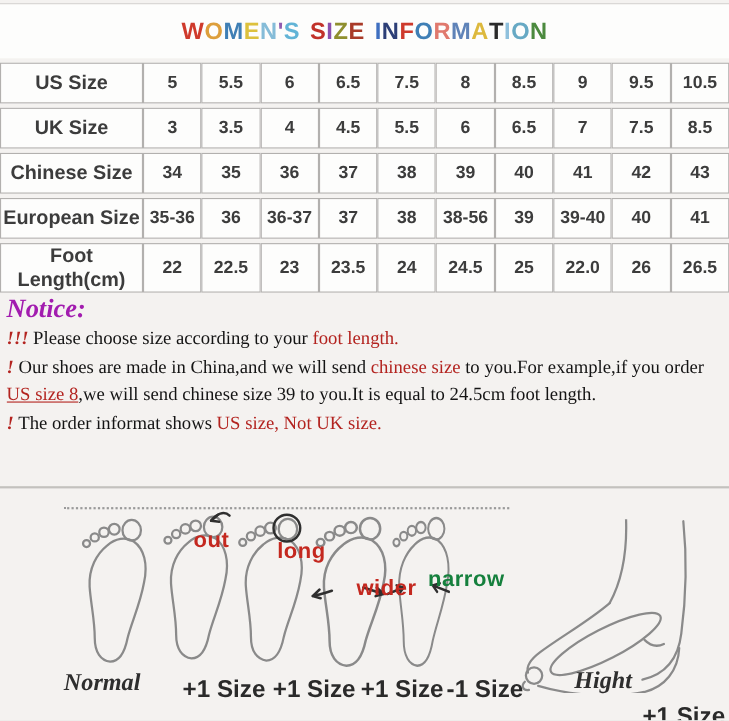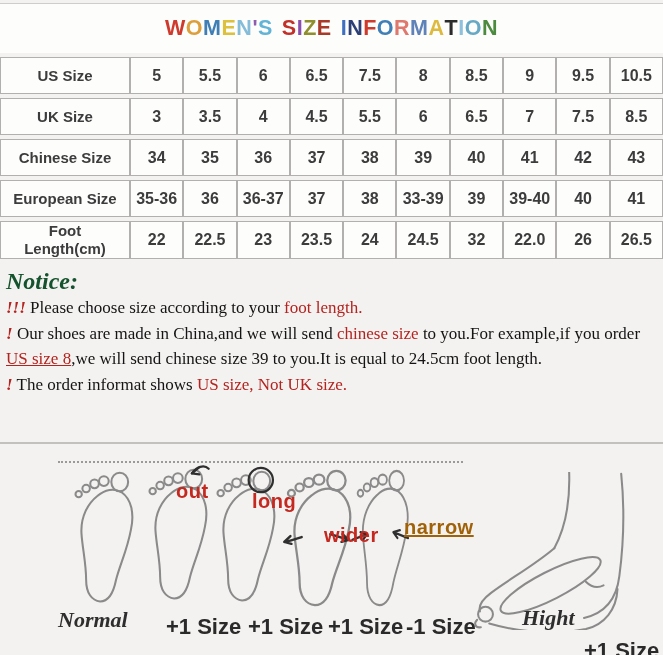--- a/index.html
+++ b/index.html
@@ -10,21 +10,21 @@
         display:flex;align-items:center;justify-content:center;}
   .title-words{display:flex;gap:9px;}
   .tw{display:flex;}
   .tl{font-weight:bold;font-size:21.5px;letter-spacing:.5px;}
 
   
   .size-table{position:absolute;top:53px;left:0;width:663px;border-collapse:separate;
         border-spacing:0 4px;table-layout:fixed;}
   .size-table td{background:#fdfdfc;border:1px solid #b2b0ae;height:35px;text-align:center;
         vertical-align:middle;font-weight:bold;font-size:16px;color:#3c3c3c;padding:0;}
-  .size-table td.lbl{font-size:15px;white-space:pre-line;line-height:1.2;}
+  .size-table td.lbl{font-size:18px;white-space:pre-line;line-height:1.2;}
 
   
   .notice{position:absolute;top:267px;left:6px;width:657px;}
   .notice-heading{font-family:"Liberation Serif",serif;font-style:italic;font-weight:bold;
         font-size:24px;line-height:28px;}
   .nline{font-family:"Liberation Serif",serif;font-size:17px;line-height:25.5px;color:#141414;
         white-space:nowrap;overflow:hidden;}
   .bang{font-style:italic;font-weight:bold;}
   .red{}
   .red-u{text-decoration:underline;}
@@ -127,45 +127,45 @@
       <td>42</td>
       <td>43</td>
     </tr>
     <tr>
       <td class="lbl">European Size</td>
       <td>35-36</td>
       <td>36</td>
       <td>36-37</td>
       <td>37</td>
       <td>38</td>
-      <td>33-39</td>
+      <td>38-56</td>
       <td>39</td>
       <td>39-40</td>
       <td>40</td>
       <td>41</td>
     </tr>
     <tr>
       <td class="lbl">Foot
 Length(cm)</td>
       <td>22</td>
       <td>22.5</td>
       <td>23</td>
       <td>23.5</td>
       <td>24</td>
       <td>24.5</td>
-      <td>32</td>
+      <td>25</td>
       <td>22.0</td>
       <td>26</td>
       <td>26.5</td>
     </tr>
   </tbody>
     </table>
 
   <div class="notice">
-    <div class="notice-heading" style="color: #14532d; font-family: Liberation Serif, serif;">Notice:</div>
+    <div class="notice-heading" style="color: #a21caf; font-family: Liberation Serif, serif;">Notice:</div>
     <div class="nline">
       <span class="bang" style="color: rgb(179, 35, 31);">!!!</span><span> Please choose size according to your </span><span class="red" style="color: rgb(179, 35, 31); text-align: right;">foot length.</span>
     </div>
     <div class="nline">
       <span class="bang" style="color: rgb(179, 35, 31);">!</span><span> Our shoes are made in China,and we will send </span><span class="red" style="color: rgb(179, 35, 31);">chinese size</span><span> to you.For example,if you order</span>
     </div>
     <div class="nline">
       <span class="red-u" style="color: rgb(179, 35, 31);">US size 8</span><span>,we will send chinese size 39 to you.It is equal to 24.5cm foot length.</span>
     </div>
     <div class="nline">
@@ -237,21 +237,21 @@
         <path class="fs" d="M13,159 C9,163 11,168 17,167"></path>
         <path class="fs" d="M26,163 C60,173 100,175 130,169 C150,164 163,148 164,126"></path>
         <path class="fs" d="M130,118 C136,124 143,125 149,122"></path>
         <ellipse class="fs" cx="92" cy="122" rx="60" ry="15" transform="rotate(-27 92 122)"></ellipse>
       </svg>
     </div>
 
     <div class="ann" style="left: 148px; top: 36px; color: rgb(196, 40, 31);">out</div>
     <div class="ann" style="left: 224px; top: 46px; color: rgb(196, 40, 31);">long</div>
     <div class="ann" style="left: 296px; top: 80px; color: rgb(196, 40, 31);">wider</div>
-    <div class="ann" style="left: 376px; top: 72px; color: #a16207; text-decoration: underline;">narrow</div>
+    <div class="ann" style="left: 361px; top: 72px; color: #15803d;">narrow</div>
 
     <div class="blbl script" style="left:30px;top:163px">Normal</div>
     <div class="blbl" style="left:138px;top:170px">+1 Size</div>
     <div class="blbl" style="left:220px;top:170px">+1 Size</div>
     <div class="blbl" style="left:300px;top:170px">+1 Size</div>
     <div class="blbl" style="left:378px;top:170px">-1 Size</div>
     <div class="blbl script" style="left:494px;top:161px">Hight</div>
     <div class="blbl" style="left:556px;top:194px">+1 Size</div>
   </div>
 </div>

